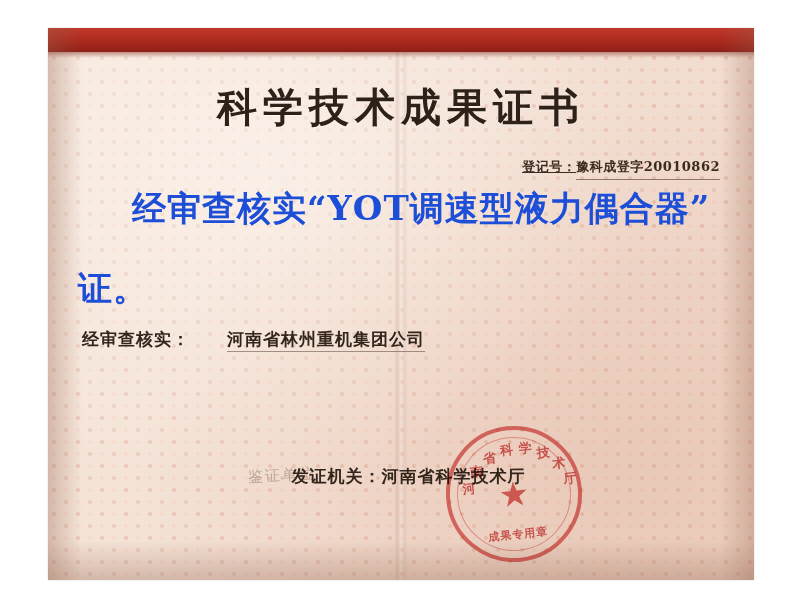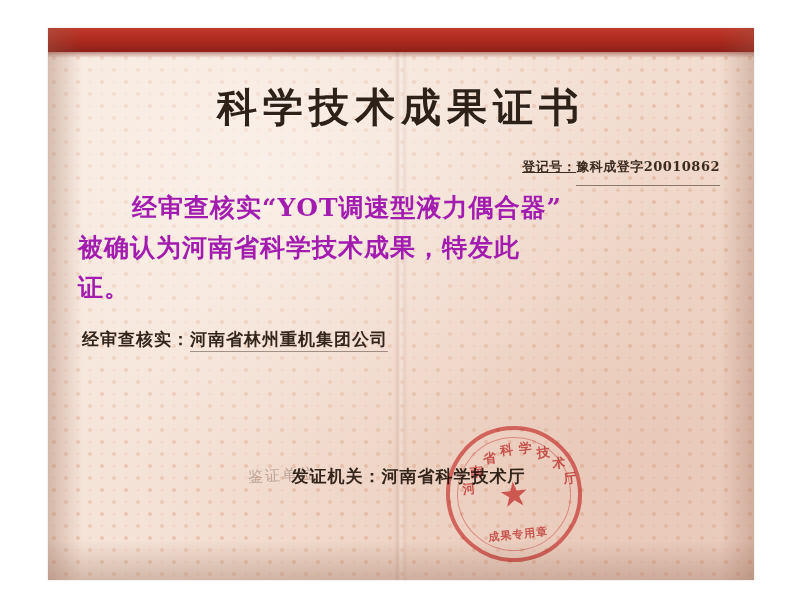--- a/index.html
+++ b/index.html
@@ -132,51 +132,52 @@
     font-family: "DejaVu Serif", "Liberation Serif", serif;
     font-size: 13px;
     color: #3b2b20;
     letter-spacing: 0.5px;
     white-space: nowrap;
   }
   .reg-line .reg-label { font-weight: 700; text-decoration: underline; }
   .reg-line .reg-value {
     font-weight: 700;
     border-bottom: 1px solid rgba(60,40,30,0.55);
-    padding-bottom: 11px;
+    padding-bottom: 5px;
   }
 
   .body-text {
     position: absolute;
     left: 30px;
     right: 40px;
     top: 160px;
     font-family: "DejaVu Serif", "Liberation Serif", serif;
-    font-size: 25px;
+    font-size: 34px;
     font-weight: 700;
     line-height: 40px;
-    color: #a21caf;
+    color: #1d4ed8;
     letter-spacing: 1px;
   }
   .body-text .indent { display: inline-block; width: 54px; }
 
   .org-line {
     position: absolute;
     left: 34px;
     top: 300px;
     font-family: "DejaVu Serif", "Liberation Serif", serif;
     font-size: 17px;
     font-weight: 700;
     color: #33251b;
     letter-spacing: 1px;
     white-space: nowrap;
   }
   .org-line .org-value {
     border-bottom: 1px solid rgba(60,40,30,0.45);
     padding-bottom: 2px;
+    margin-left: 37px;
   }
 
   .issuer-block {
     position: absolute;
     left: 0;
     right: 0;
     top: 432px;
     text-align: center;
     font-family: "DejaVu Serif", "Liberation Serif", serif;
     font-size: 17px;
@@ -290,21 +291,21 @@
     <div class="content">
 
       <div class="cert-title">科学技术成果证书</div>
 
       <div class="reg-line">
         <span class="reg-label">登记号：</span><span class="reg-value">豫科成登字20010862</span>
       </div>
 
       <div class="body-text">
         <span class="indent"></span><span>经审查核实“YOT调速型液力偶合器”</span><br>
-        <span>被确认为河南省科学技术成果，特发此</span><br>
+        <br>
         <span>证。</span>
       </div>
 
       <div class="org-line">
         <span>经审查核实：</span><span class="org-value">河南省林州重机集团公司</span>
       </div>
 
       <div class="ghost-note">鉴证单位</div>
 
       <div class="issuer-block">

